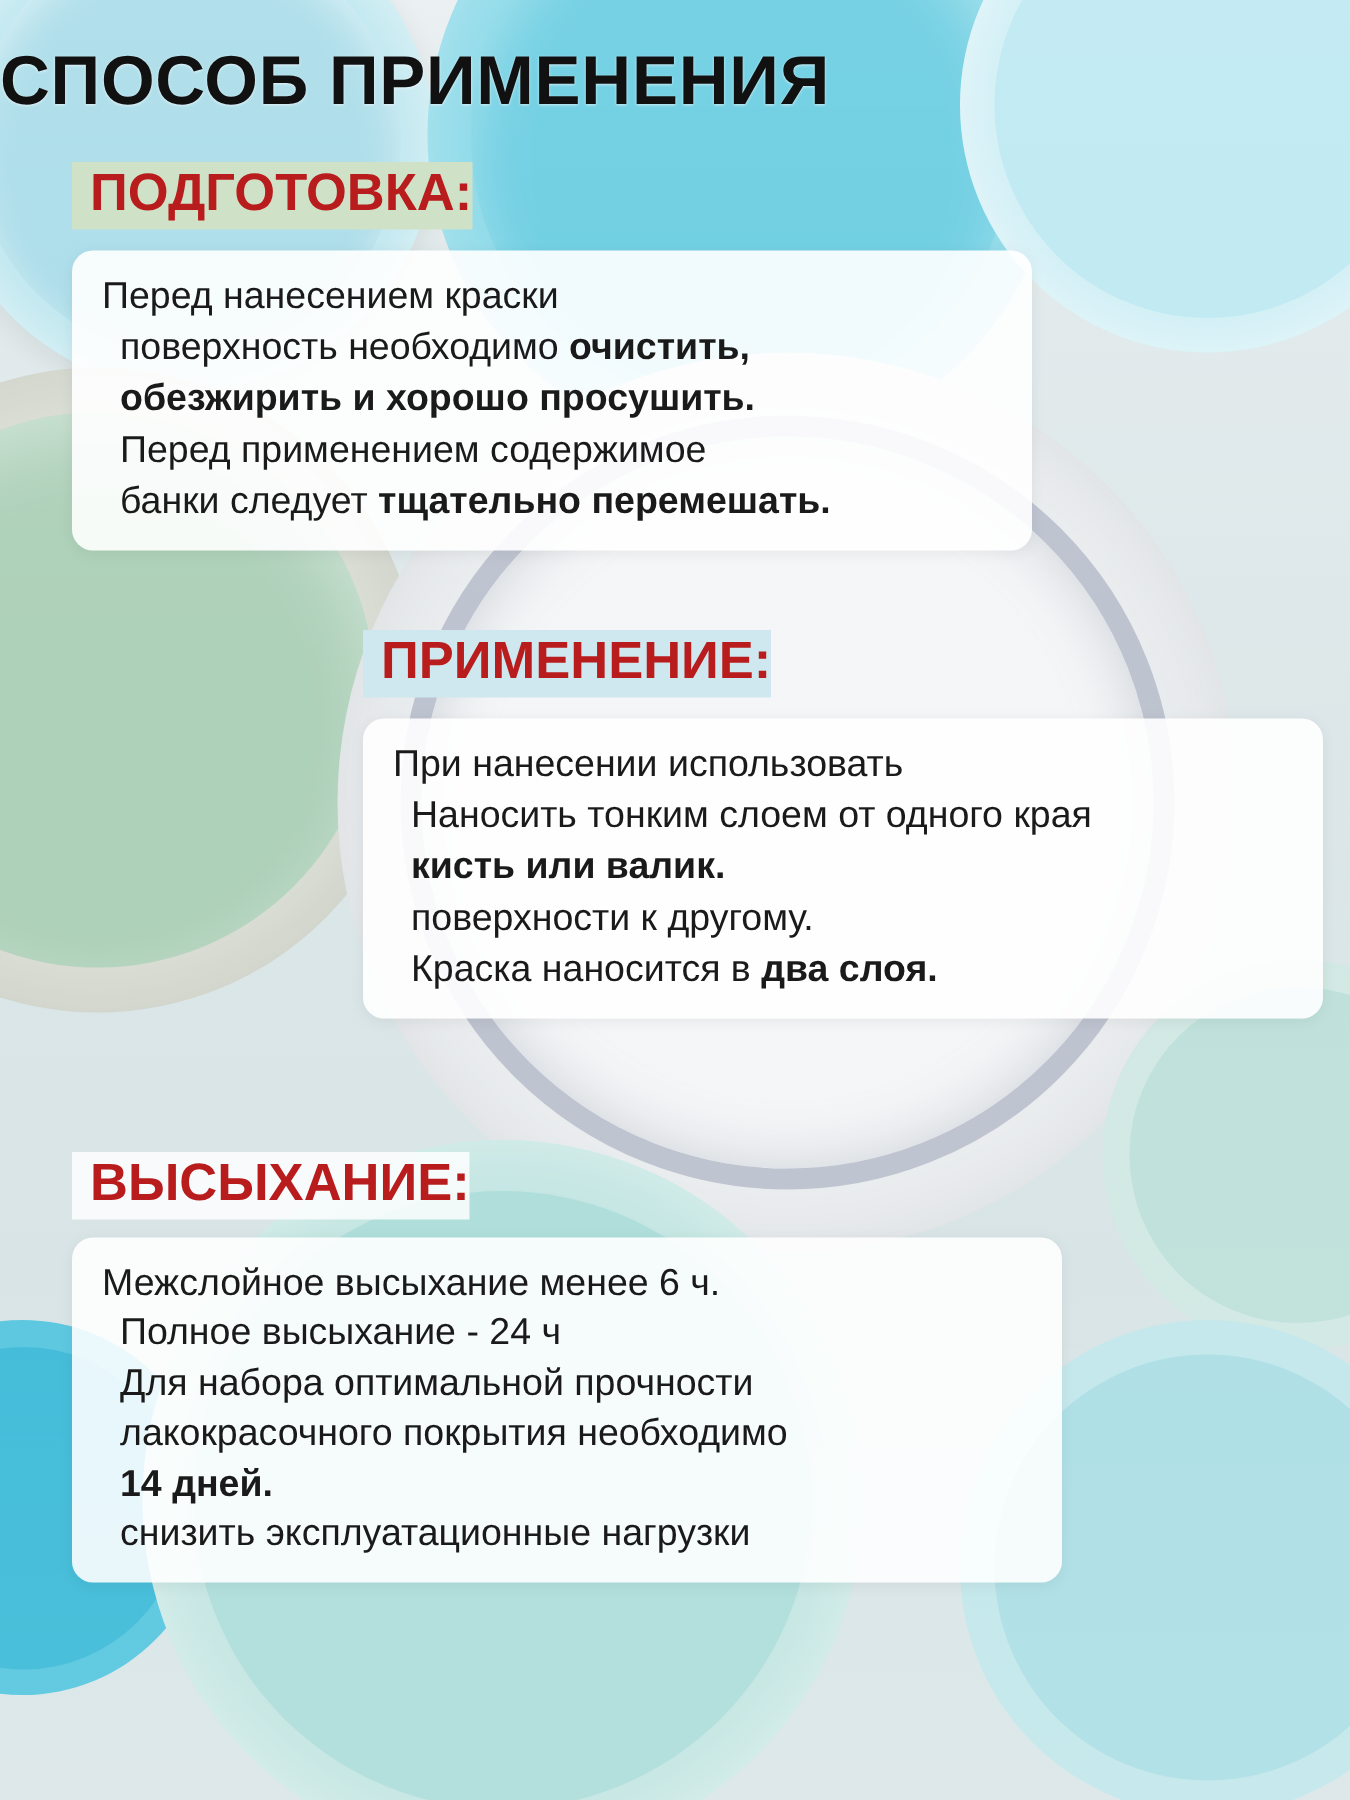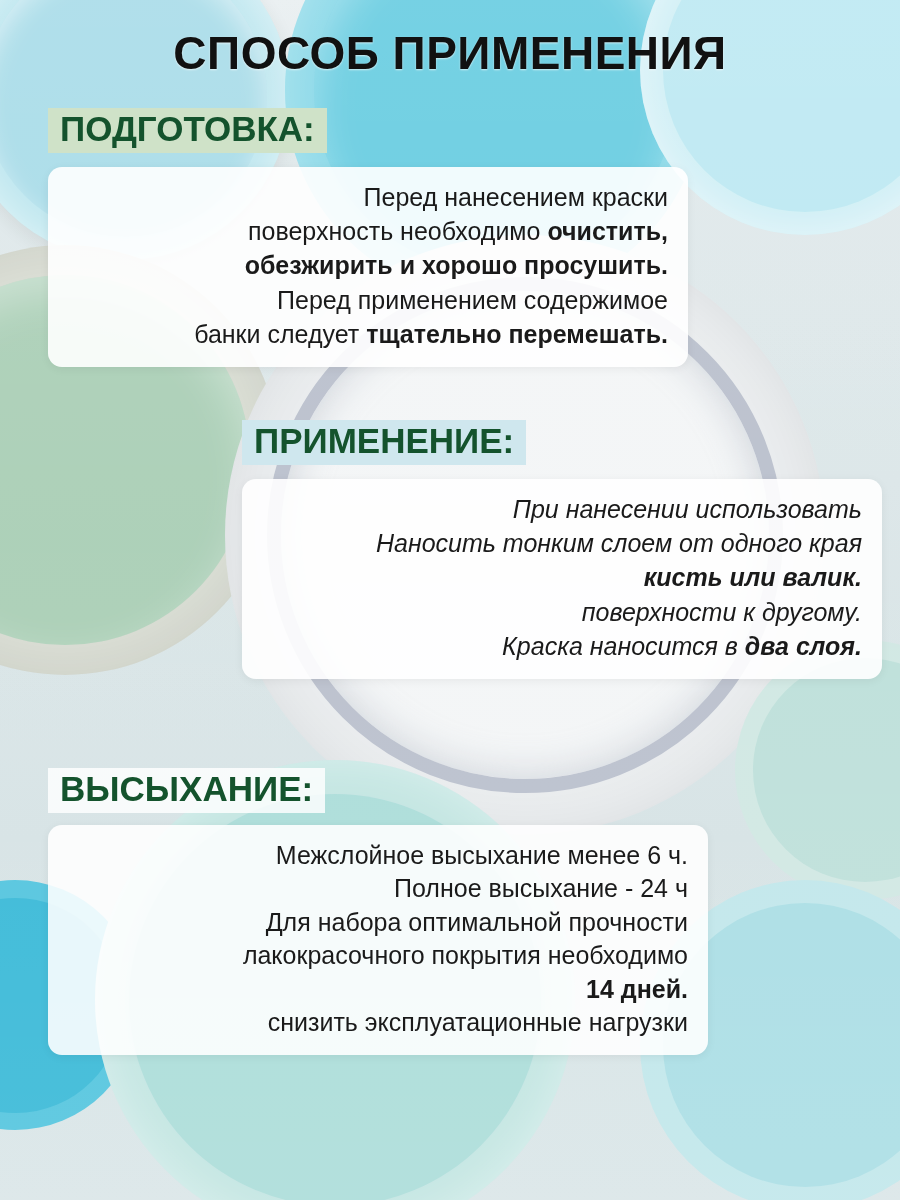--- a/index.html
+++ b/index.html
@@ -128,63 +128,62 @@
   .content {
     position: relative;
     width: 100%;
     height: 100%;
   }
 
   .main-title {
     position: absolute;
     left: 0; right: 0;
     top: 26px;
-    text-align: center;
+    text-align: left;
     font-size: 46px;
     font-weight: bold;
     letter-spacing: 0.5px;
     color: #111;
     text-shadow: 0 1px 2px rgba(255,255,255,.65);
   }
 
   .section-heading {
     display: inline-block;
     font-size: 35px;
     font-weight: bold;
-    color: #14532d;
-    padding: 3px 12px 5px 12px;
+    color: #b91c1c;
+    padding: 3px 0 5px 12px;
     line-height: 1.05;
   }
   .hl-green { background: #cfe2c8; }
   .hl-blue  { background: #cfe7ee; }
   .hl-plain { background: rgba(255,255,255,.82); }
 
   .card {
     background: rgba(255,255,255,.90);
     border-radius: 14px;
     padding: 14px 20px 16px 20px;
     box-shadow: 0 2px 10px rgba(0,0,0,.06);
-    text-align: right;
   }
   .card p {
     margin: 0;
     font-size: 25px;
     line-height: 1.33;
     color: #1a1a1a;
   }
   .card p + p { margin-top: 1px; margin-left: 12px; }
   .card b { font-weight: bold; }
 
   
   .block-prep { position: absolute; left: 48px; top: 108px; width: 620px; }
   .block-prep .card { margin-top: 14px; width: 600px; }
 
   
   .block-apply { position: absolute; left: 242px; top: 420px; width: 620px; }
-  .block-apply .card { margin-top: 14px; width: 600px; font-style: italic; }
+  .block-apply .card { margin-top: 14px; width: 600px; }
 
   
   .block-dry { position: absolute; left: 48px; top: 768px; width: 680px; }
   .block-dry .card {
     margin-top: 12px;
     width: 620px;
     background: rgba(255,255,255,.88);
   }
   .block-dry .card p { font-size: 25px; line-height: 1.30; }
 </style>

